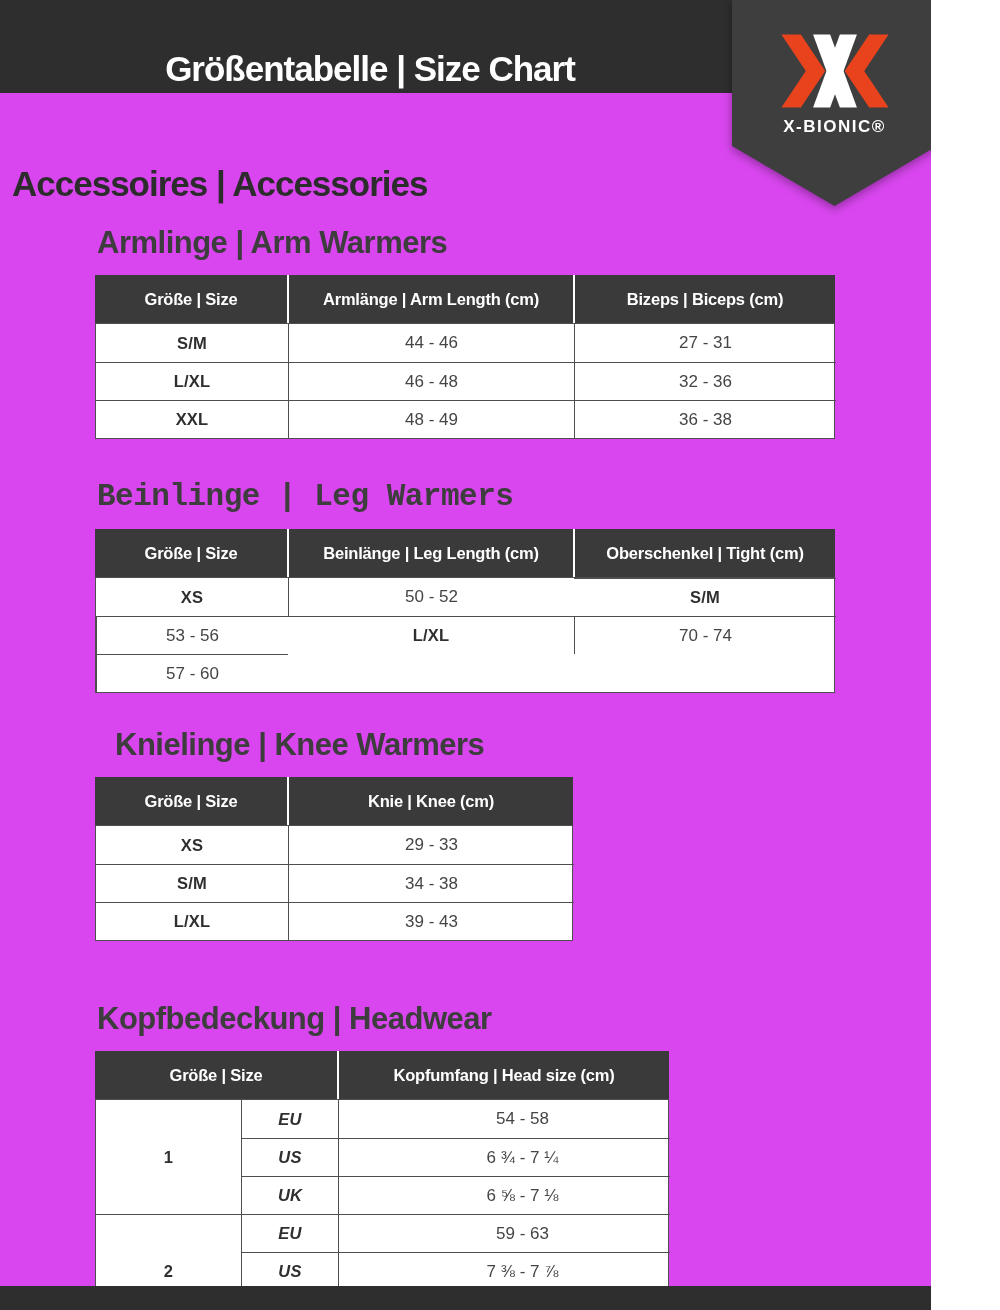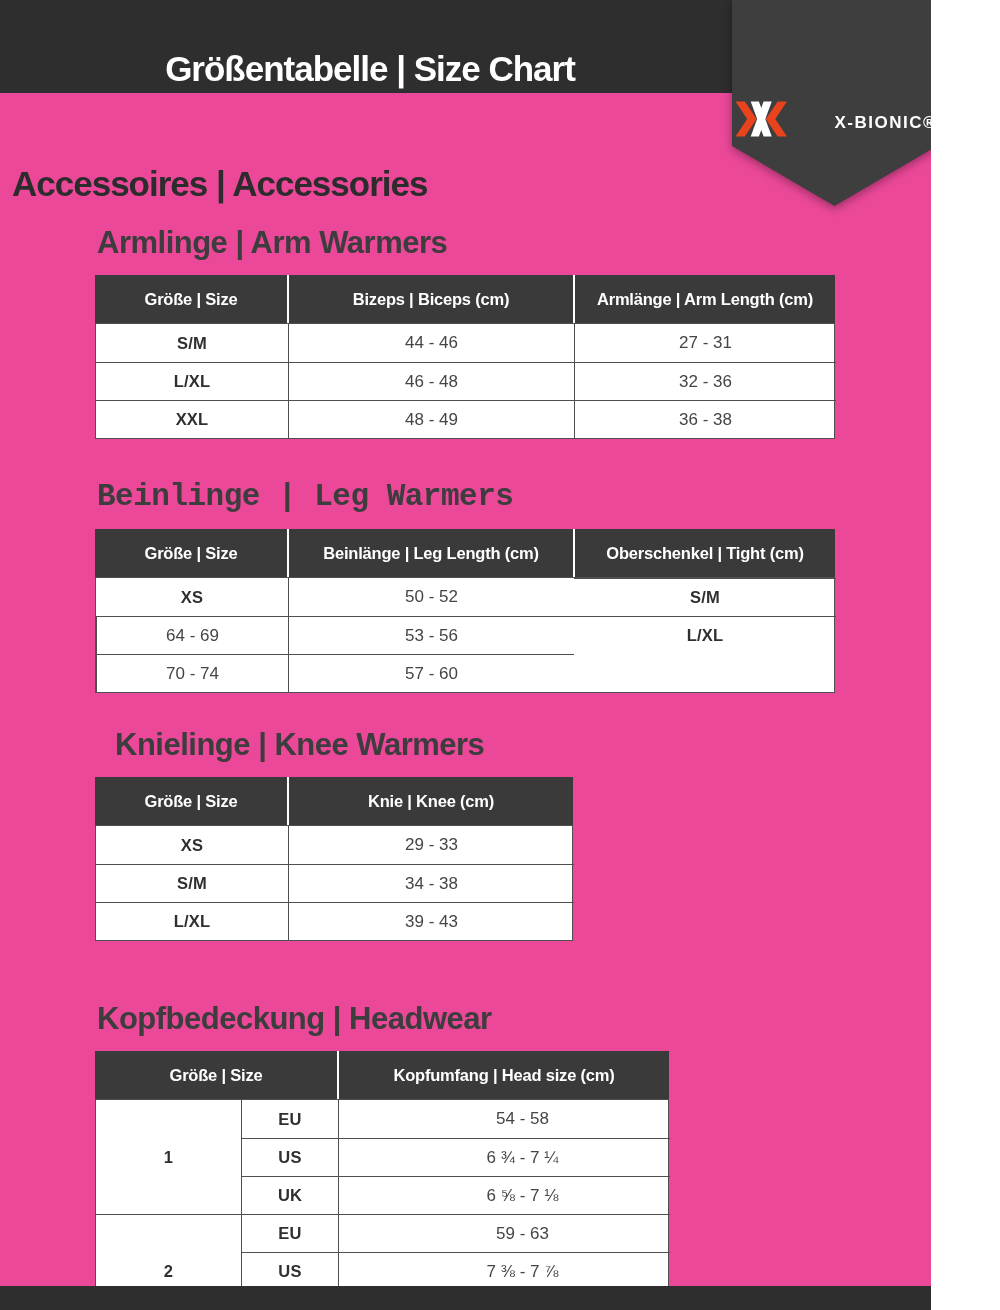--- a/index.html
+++ b/index.html
@@ -2,21 +2,21 @@
 <html><head>
 <meta charset="utf-8">
 <style>
   * { margin: 0; padding: 0; box-sizing: border-box; }
   html, body { background: #ffffff; }
   body { font-family: "Liberation Sans", sans-serif; }
   .page {
     position: relative;
     width: 931px;
     height: 1310px;
-    background: #ec4899;
+    background: #d946ef;
     overflow: hidden;
   }
 
   
   .top-band {
     position: absolute;
     left: 0; top: 0;
     width: 1000px; height: 93px;
     background: #2e2e2e;
   }
@@ -48,23 +48,23 @@
     position: absolute;
     left: 732px; top: 0;
     z-index: 4;
     filter: drop-shadow(0 3px 5px rgba(0,0,0,0.35));
   }
   .banner {
     width: 205px; height: 206px;
     background: #3e3e3e;
     clip-path: polygon(0 0, 100% 0, 100% 146px, 50% 100%, 0 146px);
     display: flex;
+    flex-direction: column;
     align-items: center;
     padding-top: 32px;
-    gap: 44px;
   }
   .brand-wordmark {
     margin-top: 7px;
     color: #ffffff;
     font-weight: bold;
     font-size: 17px;
     letter-spacing: 1.5px;
     white-space: nowrap;
   }
 
@@ -125,21 +125,21 @@
 
   .cols3 { grid-template-columns: 192px 286px 262px; width: 740px; }
   .cols2 { grid-template-columns: 192px 286px; width: 478px; }
   .hw-head { grid-template-columns: 242px 332px; width: 574px; }
   .hw-body { grid-template-columns: 145px 97px 332px; width: 574px; }
 
   
   .gcell { grid-column: 1; }
   .g1 { grid-row: 1 / span 3; }
   .g2 { grid-row: 4 / span 3; }
-  .c-region { grid-column: 2; }
+  .c-region { grid-column: 2; font-style: italic; }
   .c-value { grid-column: 3; padding-left: 36px; }
   .r1 { grid-row: 1; } .r2 { grid-row: 2; } .r3 { grid-row: 3; }
   .r4 { grid-row: 4; } .r5 { grid-row: 5; } .r6 { grid-row: 6; }
 </style>
 </head>
 <body>
 
 <div class="page">
 
   <div class="top-band"></div>
@@ -158,22 +158,22 @@
     </div>
   </div>
 
   <div class="content">
 
     <section class="sec1">
       <h2 class="sec-heading">Armlinge | Arm Warmers</h2>
       <div class="tbl">
         <div class="thead cols3">
           <div class="th">Größe | Size</div>
+          <div class="th">Armlänge | Arm Length (cm)</div>
           <div class="th">Bizeps | Biceps (cm)</div>
-          <div class="th">Armlänge | Arm Length (cm)</div>
         </div>
         <div class="tbody cols3">
           <div class="td size nt nl">S/M</div>
           <div class="td nt">44 - 46</div>
           <div class="td nt">27 - 31</div>
           <div class="td size nl">L/XL</div>
           <div class="td">46 - 48</div>
           <div class="td">32 - 36</div>
           <div class="td size nl">XXL</div>
           <div class="td">48 - 49</div>
@@ -187,21 +187,20 @@
       <div class="tbl">
         <div class="thead cols3">
           <div class="th">Größe | Size</div>
           <div class="th">Beinlänge | Leg Length (cm)</div>
           <div class="th">Oberschenkel | Tight (cm)</div>
         </div>
         <div class="tbody cols3">
           <div class="td size nt nl">XS</div>
           <div class="td nt">50 - 52</div>
           <div class="td size nl">S/M</div>
-          <div class="td">64 - 69</div>
           <div class="td">53 - 56</div>
           <div class="td size nl">L/XL</div>
           <div class="td">70 - 74</div>
           <div class="td">57 - 60</div>
         </div>
       </div>
     </section>
 
     <section class="sec3">
       <h2 class="sec-heading">Knielinge | Knee Warmers</h2>

